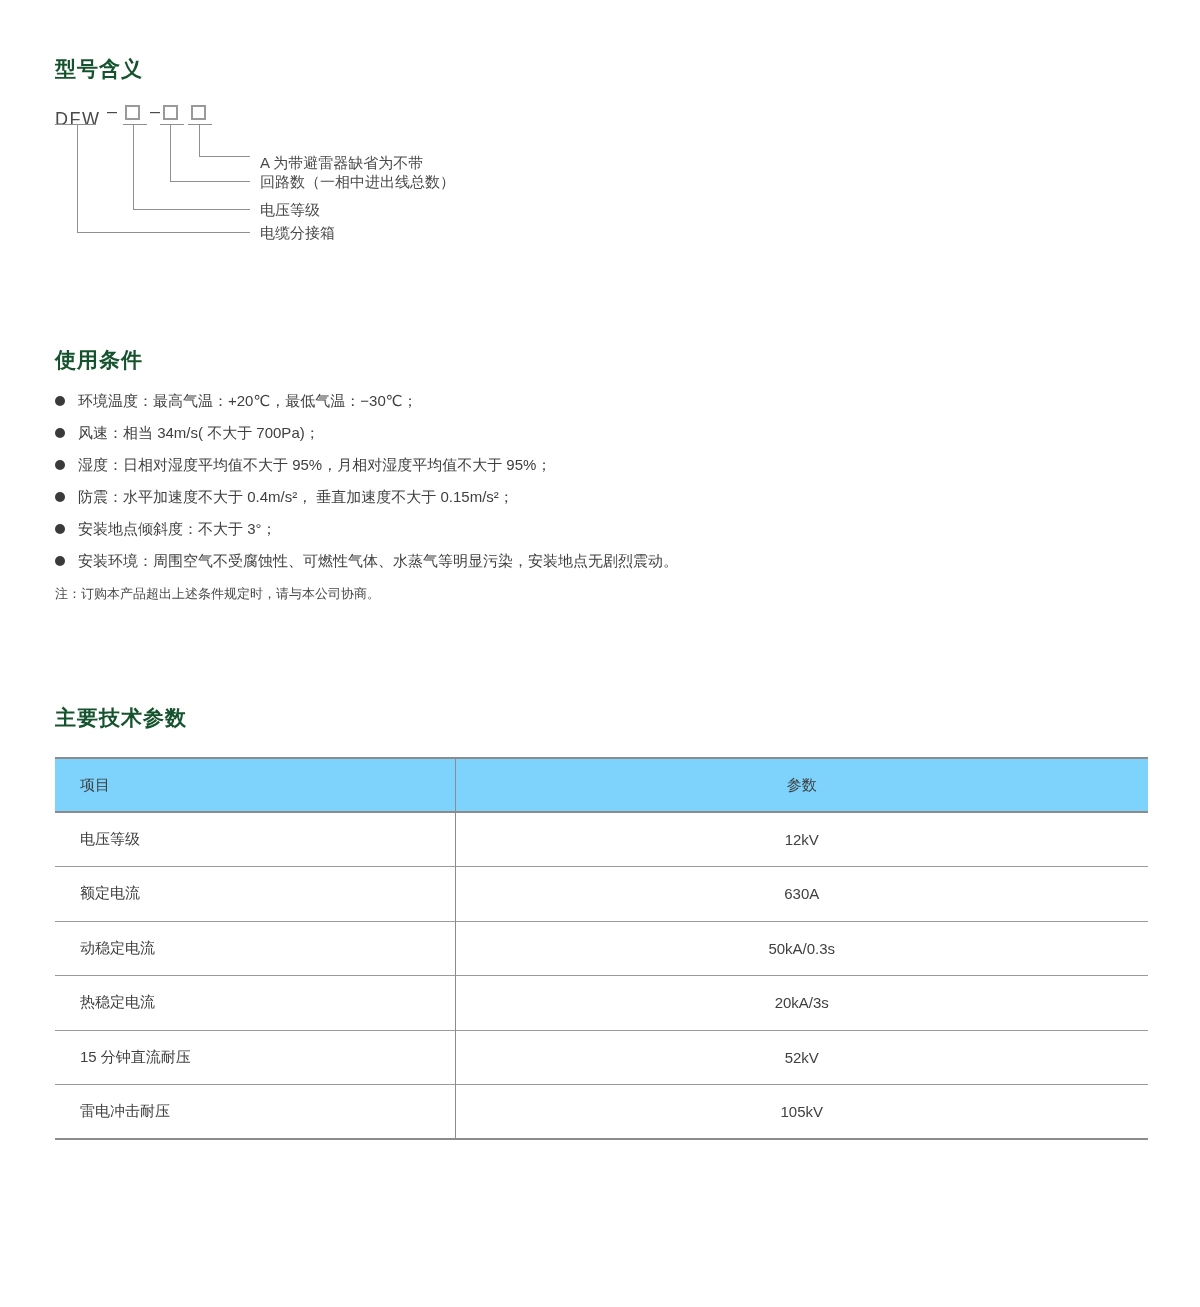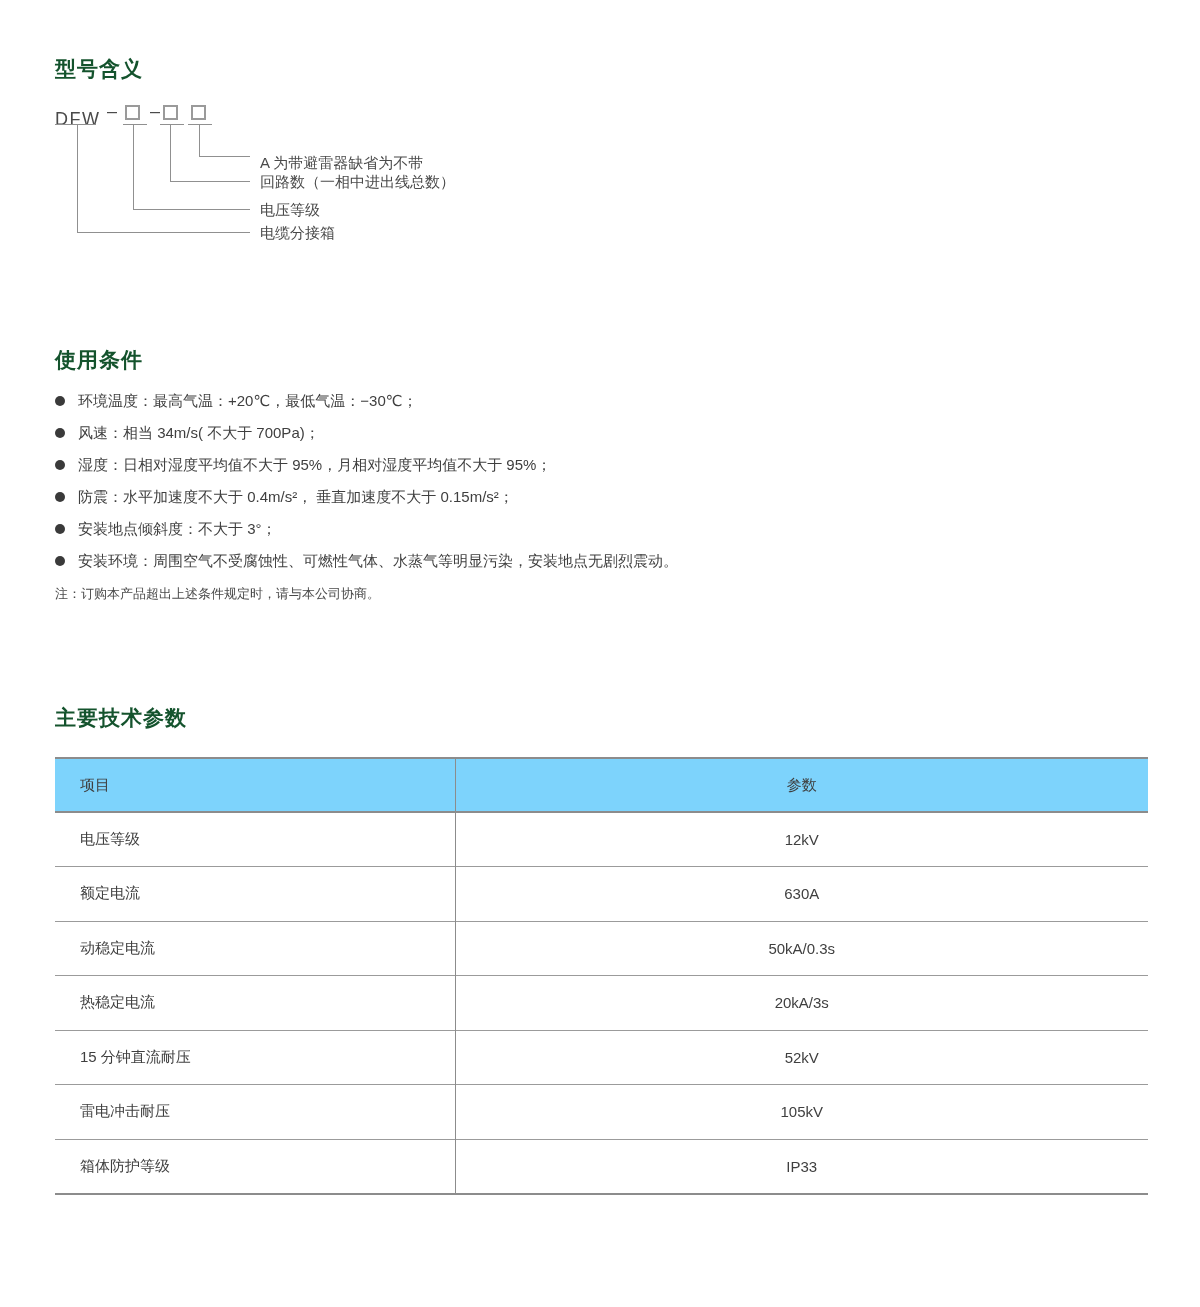--- a/index.html
+++ b/index.html
@@ -214,18 +214,14 @@
       <td class="col-value">20kA/3s</td>
     </tr>
     <tr>
       <td class="col-item">15 分钟直流耐压</td>
       <td class="col-value">52kV</td>
     </tr>
     <tr>
       <td class="col-item">雷电冲击耐压</td>
       <td class="col-value">105kV</td>
     </tr>
-    <tr>
-      <td class="col-item">箱体防护等级</td>
-      <td class="col-value">IP33</td>
-    </tr>
   </tbody>
 </table>
 
 </body></html>

